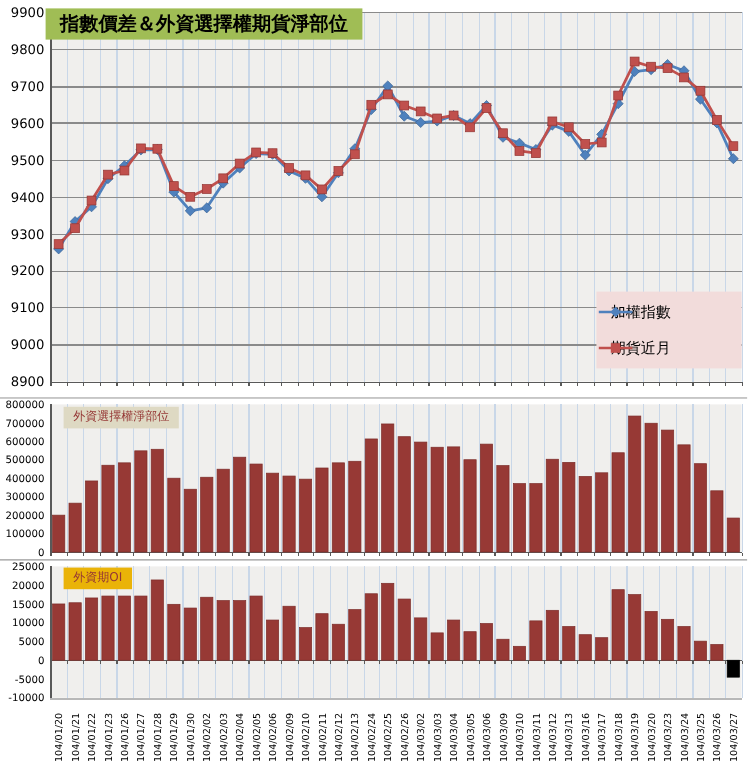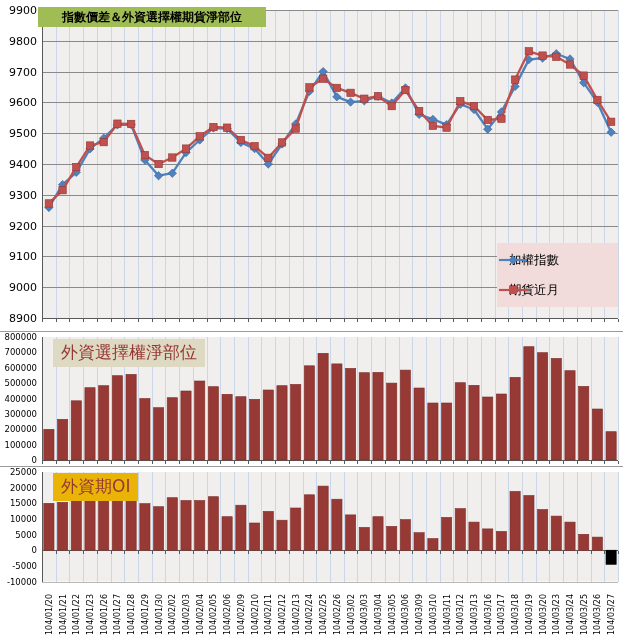--- a/index.html
+++ b/index.html
@@ -6,31 +6,31 @@
   #stage{
     position:relative;width:623px;height:637px;background:#ffffff;
     font-family:"DejaVu Sans","Liberation Sans",sans-serif;overflow:hidden;
   }
   #stage svg{position:absolute;left:0;display:block;}
   #chart-top{top:0;}
   #chart-mid{top:331px;}
   #chart-bot{top:465px;}
   .chart-title{
     position:absolute;left:38px;top:7px;
-    font-size:12px;font-weight:bold;color:#000;
-    padding:2px 24px;line-height:1.35;white-space:nowrap;text-align:right;
+    font-size:16px;font-weight:bold;color:#000;
+    padding:2px 12px;line-height:1.35;white-space:nowrap;text-align:right;
   }
   .legend{
     position:absolute;left:497px;top:243px;width:121px;height:64px;
     display:flex;flex-direction:column;justify-content:space-around;
     padding:2px 0 2px 12px;box-sizing:border-box;
   }
   .legend-item{display:flex;align-items:center;gap:2px;font-size:12.5px;color:#000;}
   .plot-label{
-    position:absolute;font-size:17px;padding:2px 8px;white-space:nowrap;line-height:1.4;
+    position:absolute;font-size:10px;padding:2px 8px;white-space:nowrap;line-height:1.4;
   }
   #label-mid{left:53px;top:339px;}
   #label-bot{left:53px;top:473px;}
 </style>
 </head>
 <body>
 
 <div id="stage">
 
   <svg id="chart-top" width="623" height="331">

